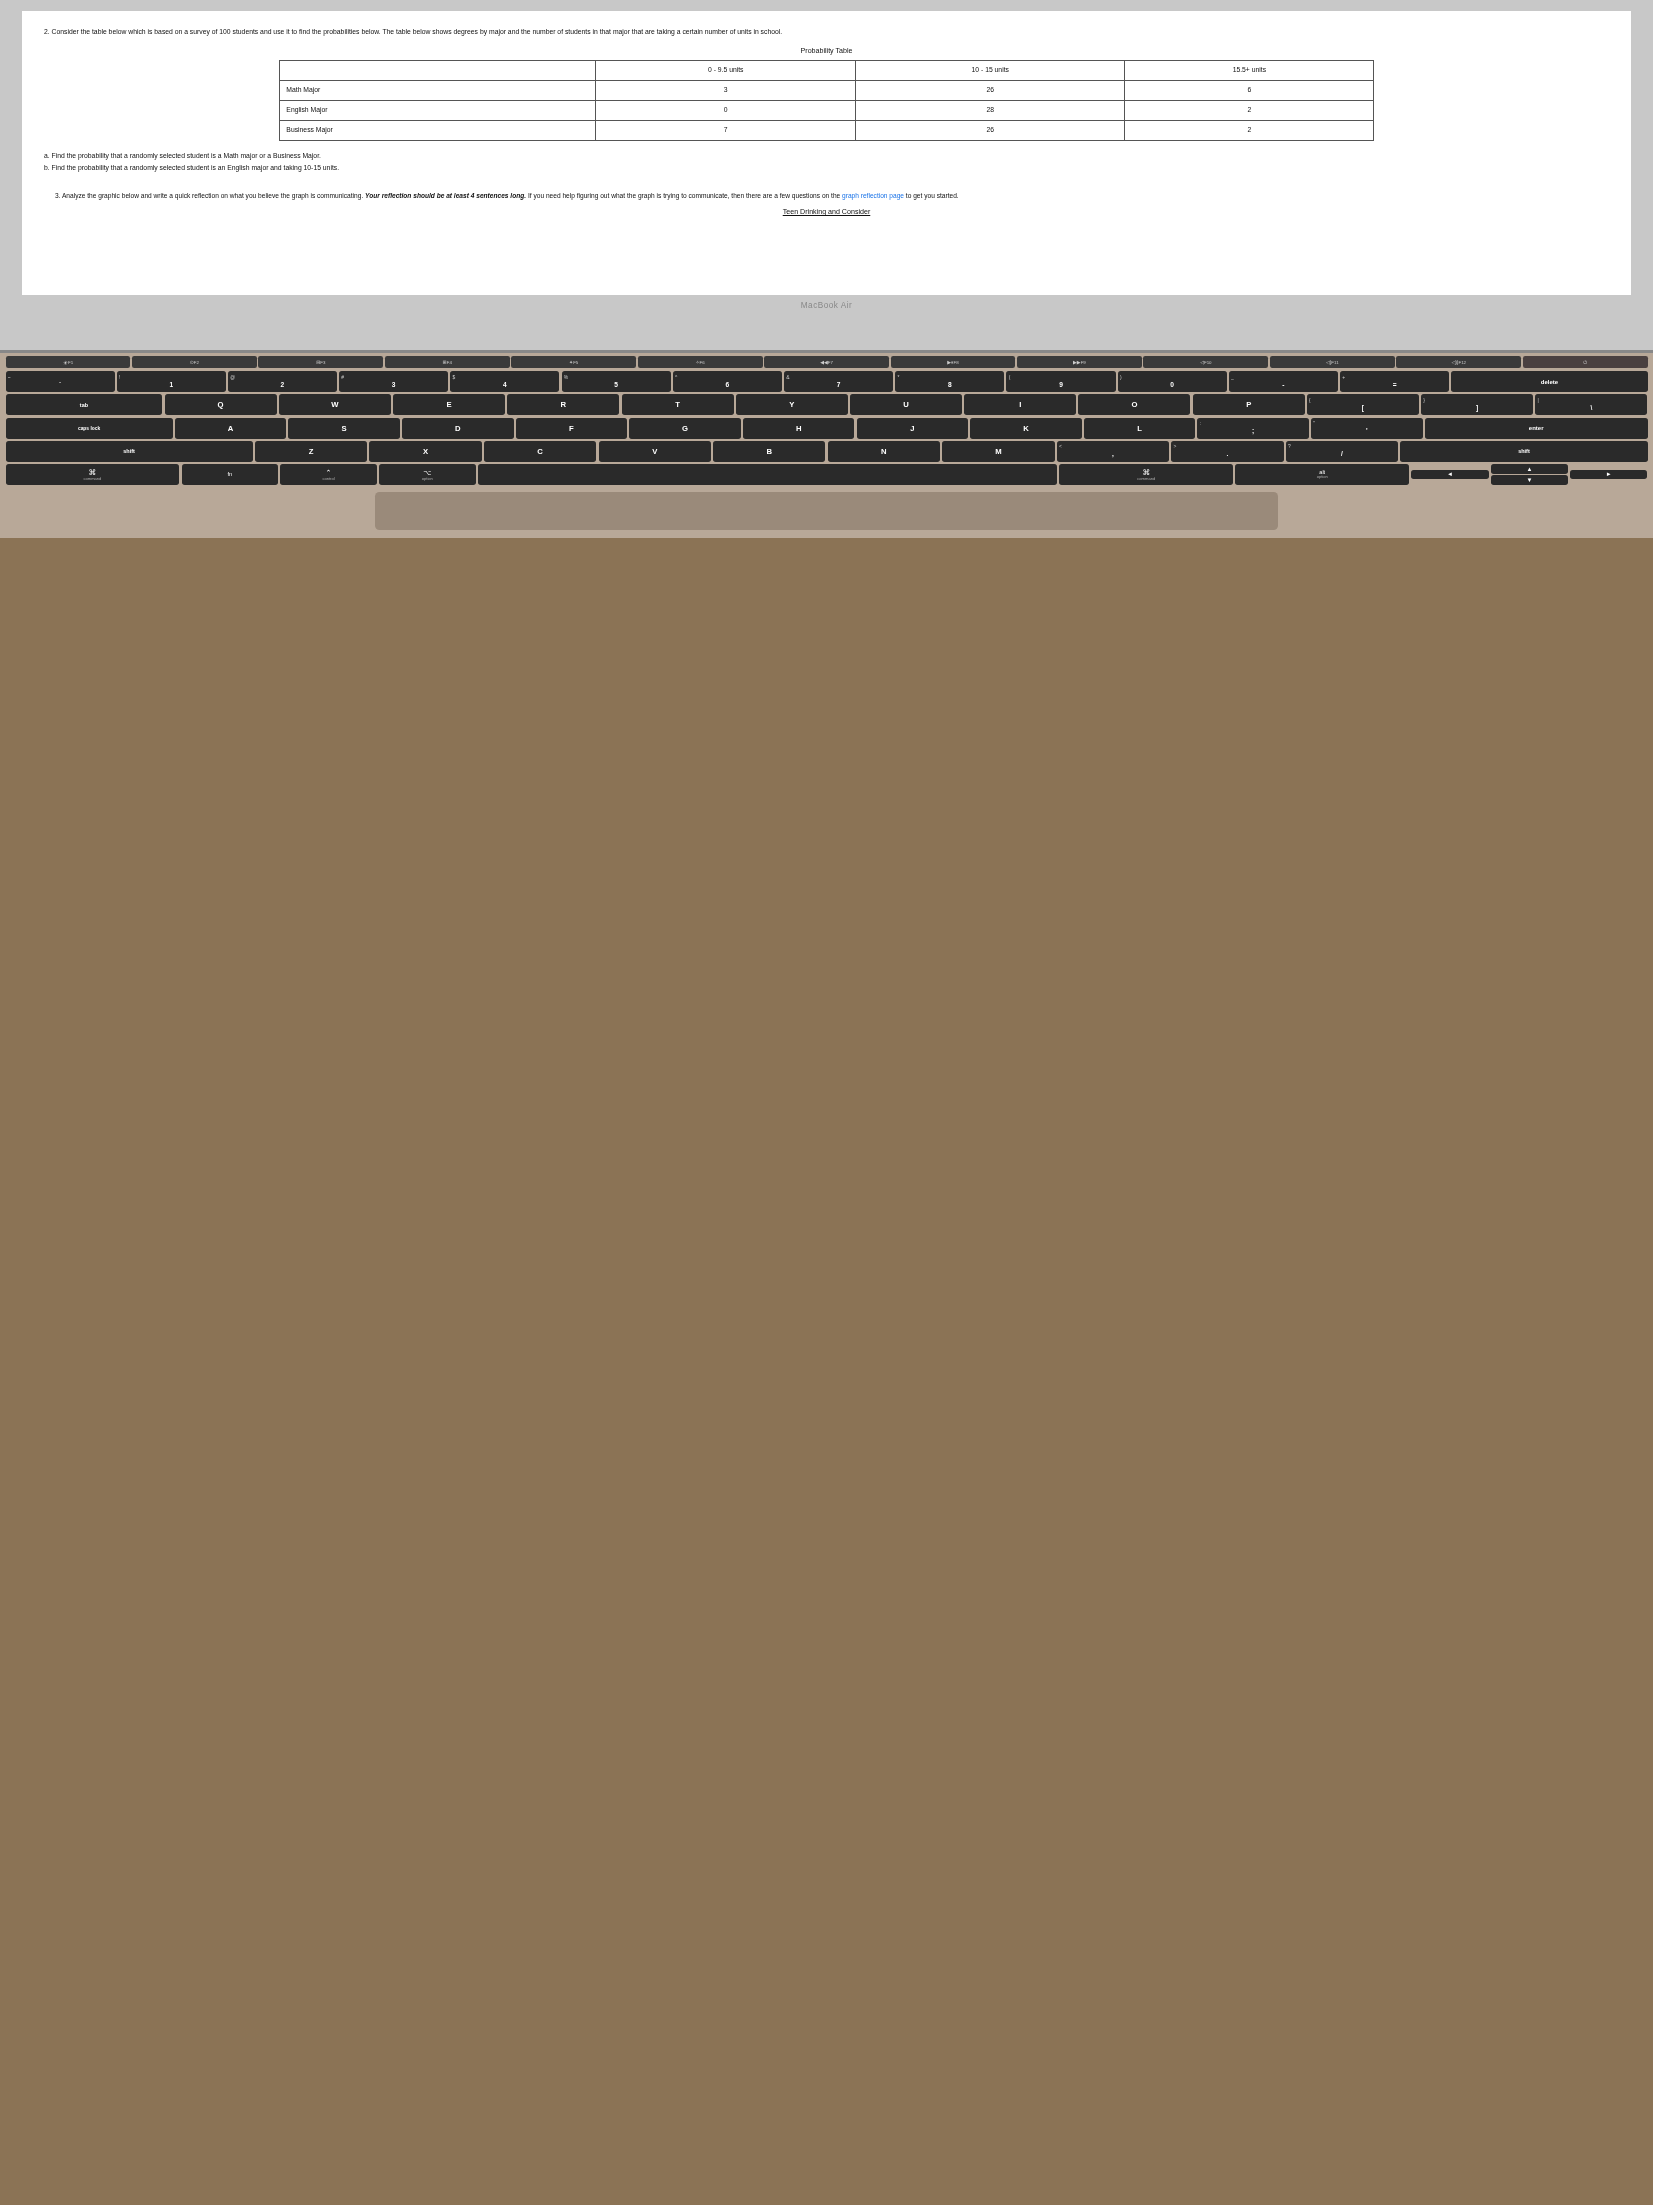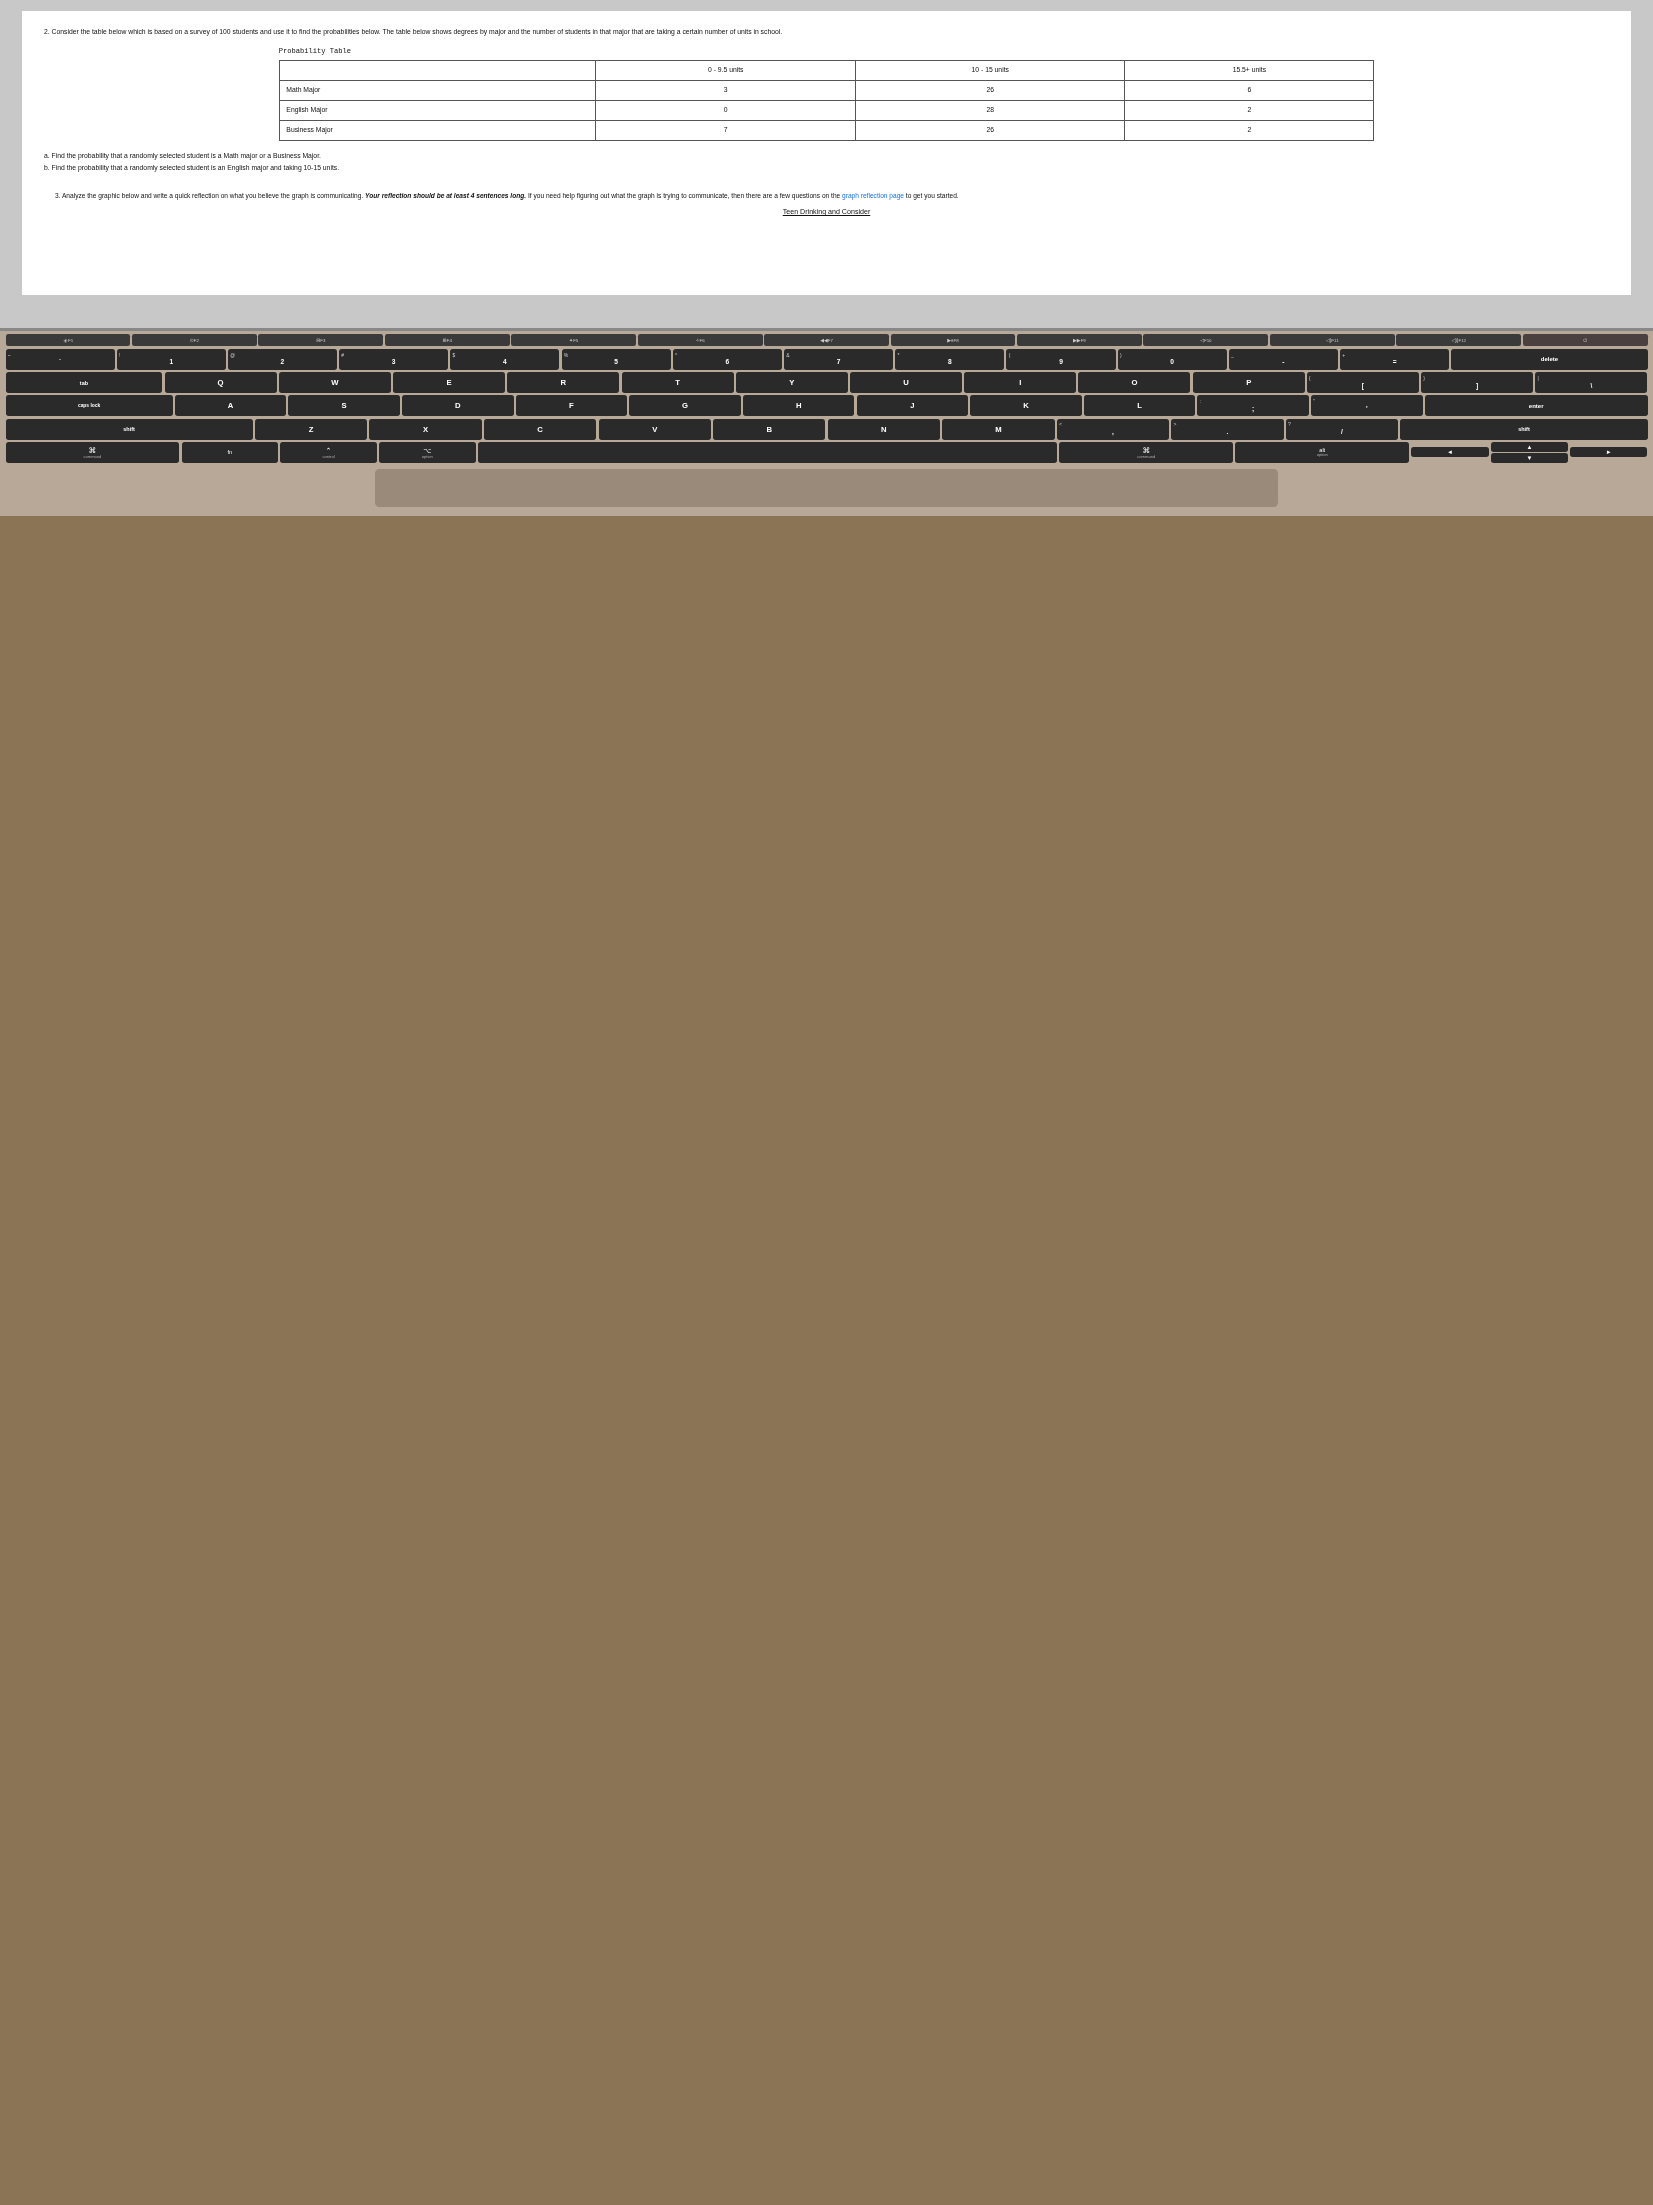--- a/index.html
+++ b/index.html
@@ -38,24 +38,23 @@
       margin-bottom: 7.7px;
       line-height: 1.6;
     }
 
     .prob-table-container {
       margin: 5.5px auto 8.8px auto;
       width: 70%;
     }
 
     .prob-table-title {
-      text-align: left;
+      text-align: center;
       font-size: 7.1px;
       margin-bottom: 3.3px;
-      font-family: Liberation Mono, monospace;
     }
 
     .prob-table {
       width: 100%;
       border-collapse: collapse;
       font-size: 6.8px;
     }
 
     .prob-table th, .prob-table td {
       border: 0.5px solid #555;
@@ -269,20 +268,21 @@
       <a class="link">graph reflection page</a>
       <span> to get you started.</span>
     </div>
 
     <div class="graph-title">
       <span>Teen Drinking and Consider</span>
     </div>
 
   </div>
 
+  <div class="macbook-label">MacBook Air</div>
 </div>
 
 <div class="keyboard-area">
 
   <div class="fn-row">
     <div class="fn-key brightness">☀<br><span style="font-size:4.4px">F1</span></div>
     <div class="fn-key">⊙<br><span style="font-size:4.4px">F2</span></div>
     <div class="fn-key">⊟<br><span style="font-size:4.4px">F3</span></div>
     <div class="fn-key">⊞<br><span style="font-size:4.4px">F4</span></div>
     <div class="fn-key">✦<br><span style="font-size:4.4px">F5</span></div>

